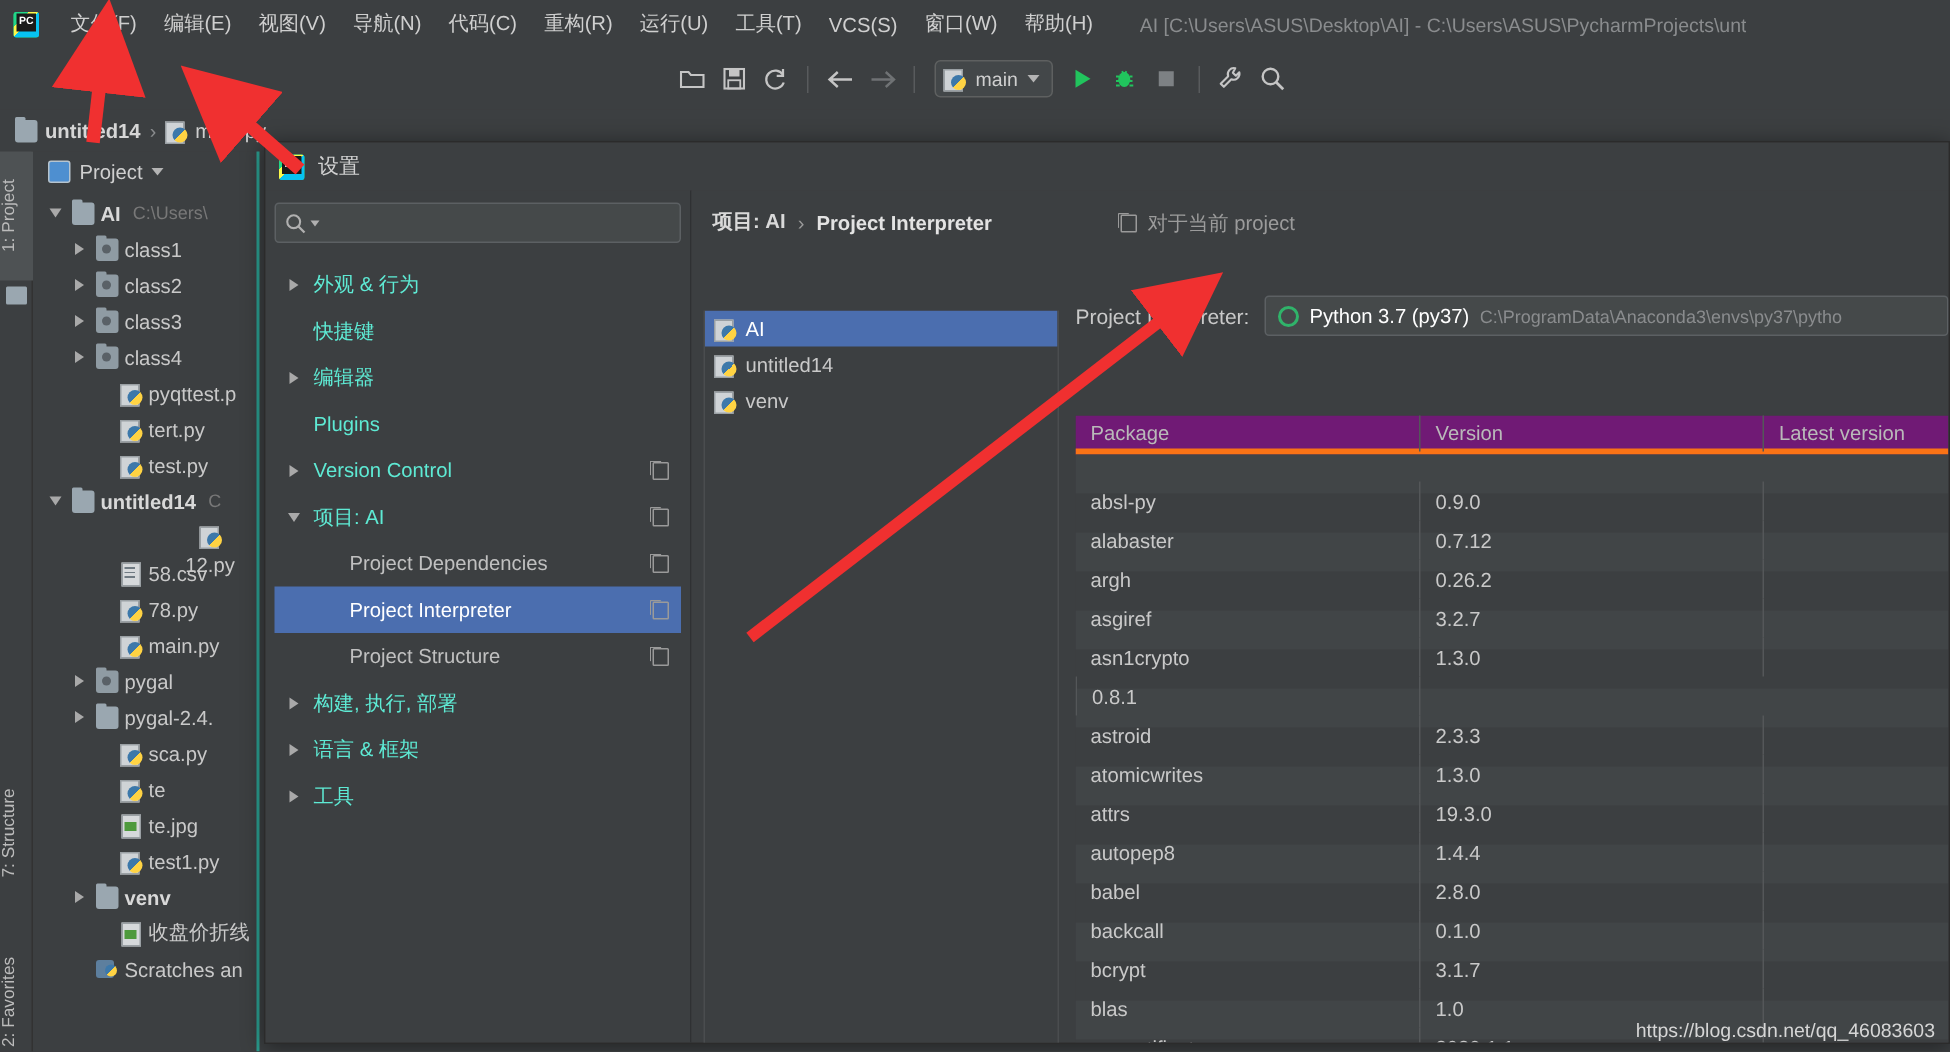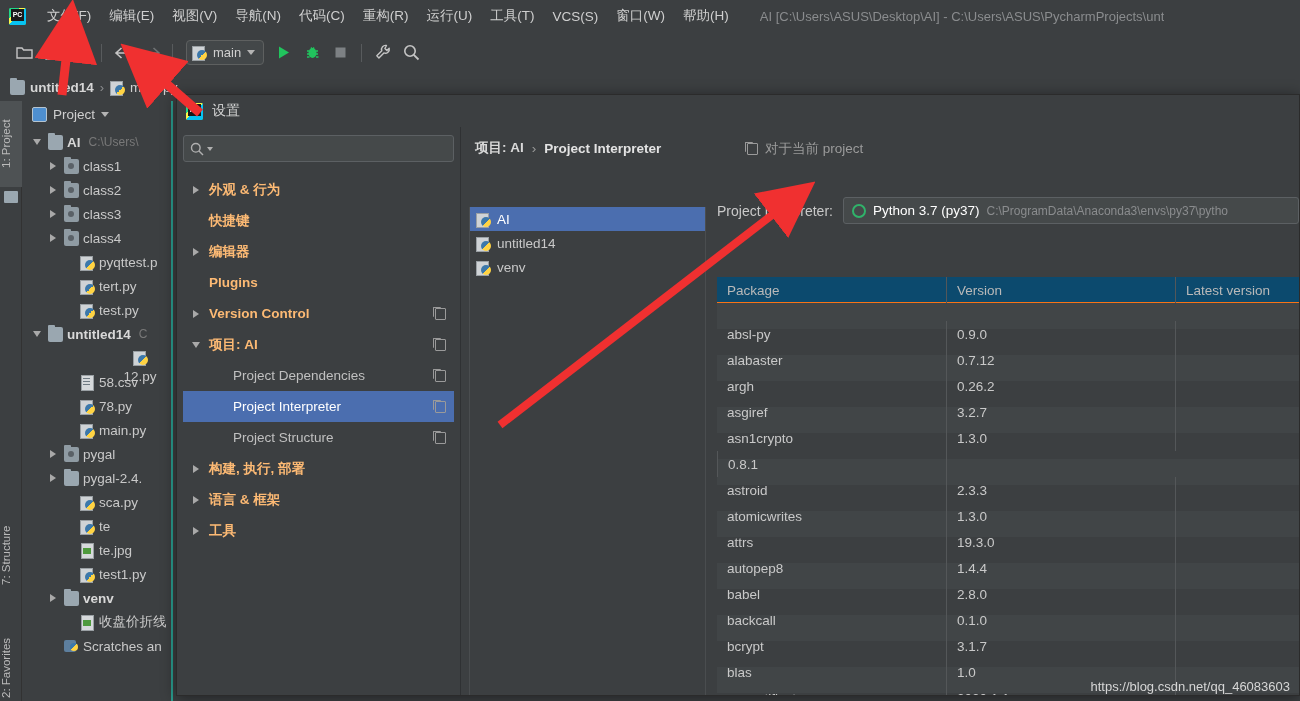--- a/index.html
+++ b/index.html
@@ -42,21 +42,21 @@
   }
   .win-title {
     margin-left: 22px; font-size: 13px; color: #8a8c8e; white-space: nowrap;
     overflow: hidden;
   }
 
   
   .toolbar {
     position: absolute; left: 0; top: 32px; width: 1300px; height: 41px;
     background: #3c3f41;
-    display: flex; align-items: center; padding-left: 10px;
+    display: flex; align-items: center; padding-left: 10px; justify-content: center;
   }
   .tb-btn {
     width: 28px; height: 26px; display: flex; align-items: center;
     justify-content: center; flex: none; cursor: default;
   }
   .tb-sep { width: 1px; height: 18px; background: #585b5d; margin: 0 7px; flex: none; }
   .run-config {
     display: flex; align-items: center; height: 25px;
     border: 1px solid #5e6060; border-radius: 4px;
     padding: 0 8px 0 5px; margin: 0 6px; gap: 6px; cursor: default;
@@ -163,21 +163,21 @@
   .srchbox input {
     flex: 1; background: transparent; border: none; outline: none;
     color: #cfcfcf; font-size: 13px; font-family: inherit;
   }
   .set-item {
     height: 31px; display: flex; align-items: center; gap: 6px;
     padding-left: 6px; padding-right: 8px; cursor: default; font-size: 13.5px;
     color: #c7c7c7;
   }
   .set-item .sw { width: 14px; flex: none; display:flex;align-items:center;justify-content:center;}
-  .set-item.bold { font-weight: bold; color: #fdba74; }
+  .set-item.bold { font-weight: normal; color: #5eead4; }
   .set-item.sub { padding-left: 50px; color: #c0c0c0; }
   .set-item.sel { background: #4b6eaf; color: #ffffff; }
   .copyico {
     margin-left: auto; width: 11px; height: 12px; flex: none;
     border: 1.3px solid #9a9a9a; border-radius: 1px; position: relative;
   }
   .copyico::after {
     content:""; position:absolute; left:-3.5px; top:-2px; width:7px; height:9px;
     border:1.3px solid #9a9a9a; border-right:none; border-bottom:none; border-radius:1px;
   }
@@ -218,22 +218,22 @@
   }
   .interp-name { font-size: 13.5px; color: #ffffff; white-space: nowrap; }
   .interp-path { font-size: 12px; color: #8a8c8e; white-space: nowrap; overflow: hidden; }
 
   
   .pkgtable {
     position: absolute; left: 256px; top: 150px; right: 0; bottom: 0;
     overflow: hidden; background: #3c3f41;
   }
   .pt-head {
-    display: flex; height: 26px; align-items: flex-start;
-    border-bottom: 1px solid #f97316; background: #0c4a6e;
+    display: flex; height: 26px; align-items: center;
+    border-bottom: 4px solid #f97316; background: #701a75;
   }
   .pt-head div {
     font-size: 13.5px; color: #b9b9b9; padding-left: 10px;
     height: 26px; display: flex; align-items: center;
   }
   .c1 { width: 229px; flex: none; }
   .c2 { width: 229px; flex: none; border-left: 1px solid #545759; }
   .c3 { flex: 1; border-left: 1px solid #545759; }
   .pt-row { display: flex; height: 26px; align-items: center; cursor: default; }
   .pt-row:nth-child(odd) { background: #414547; }

